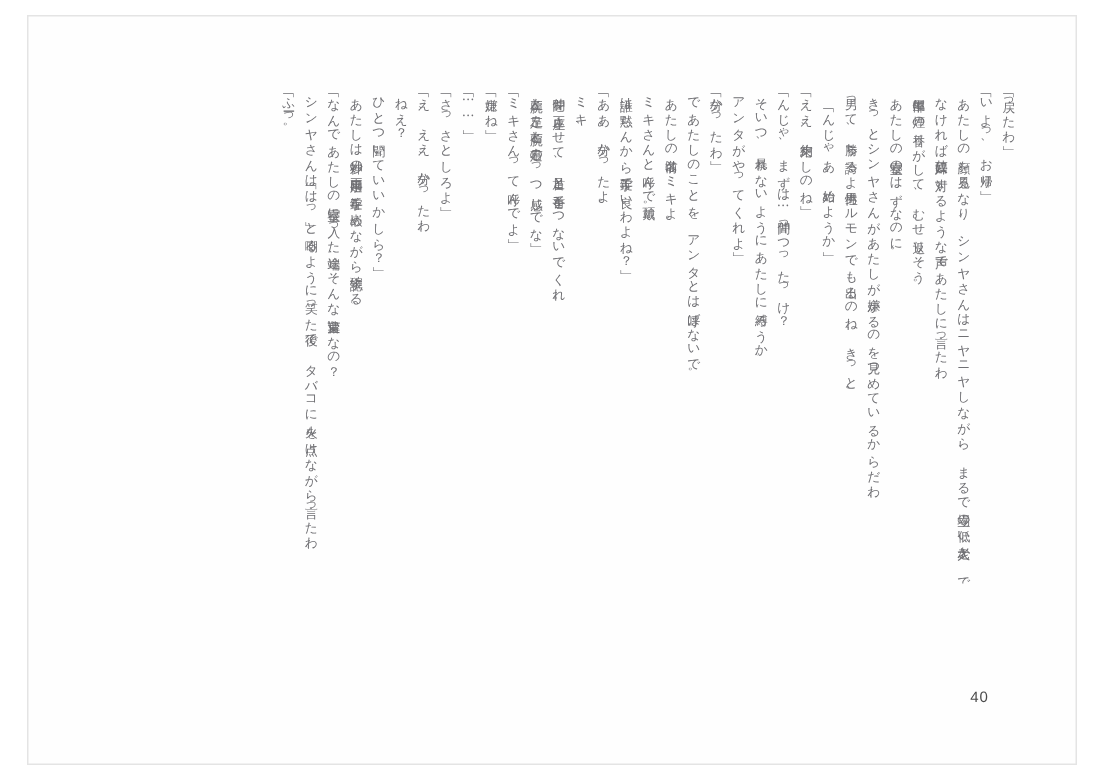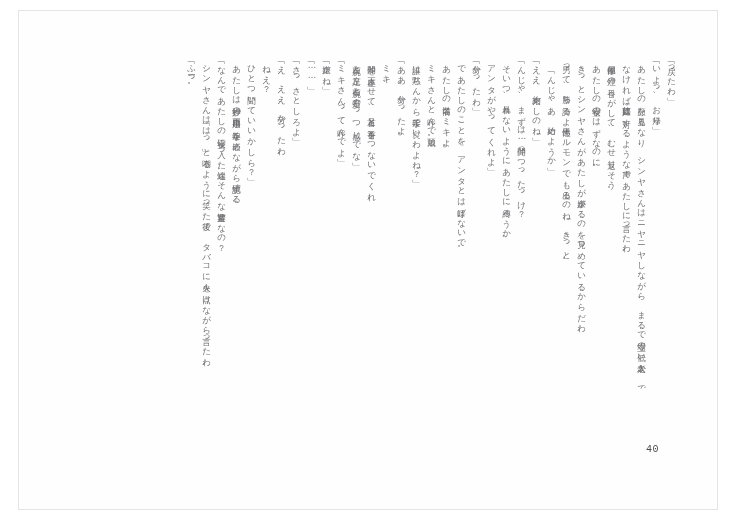--- a/index.html
+++ b/index.html
@@ -53,22 +53,22 @@
     height: 330px;
     white-space: nowrap;
     overflow: hidden;
   }
   .col.indent {
     padding-top: 10px;
   }
   .page-number {
     position: absolute;
     right: 58px;
-    bottom: 54px;
-    font-family: Liberation Mono, monospace;
+    bottom: 38px;
+    font-family: Liberation Sans, sans-serif;
     font-size: 10px;
     color: #4a4a4a;
     letter-spacing: 0.5px;
   }
 </style>
 </head>
 <body>
 
 <div class="page">
   <div class="sheet">

